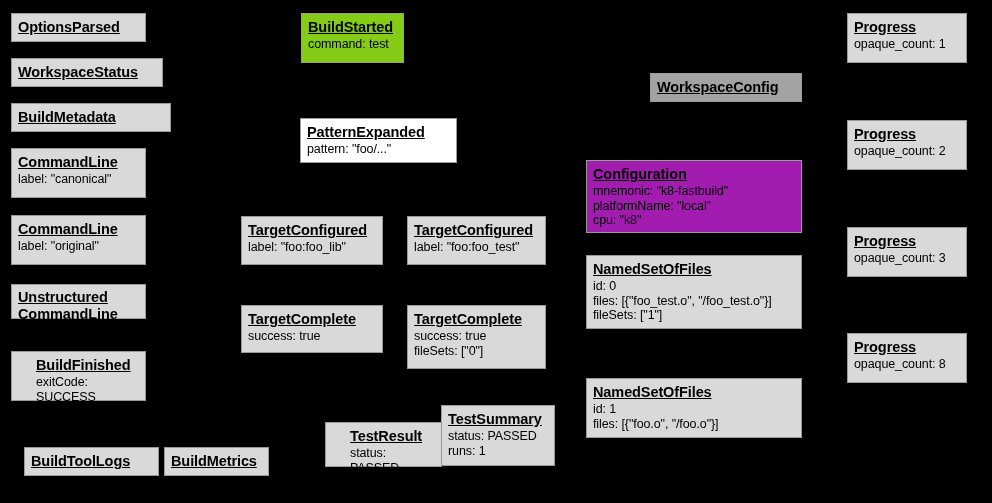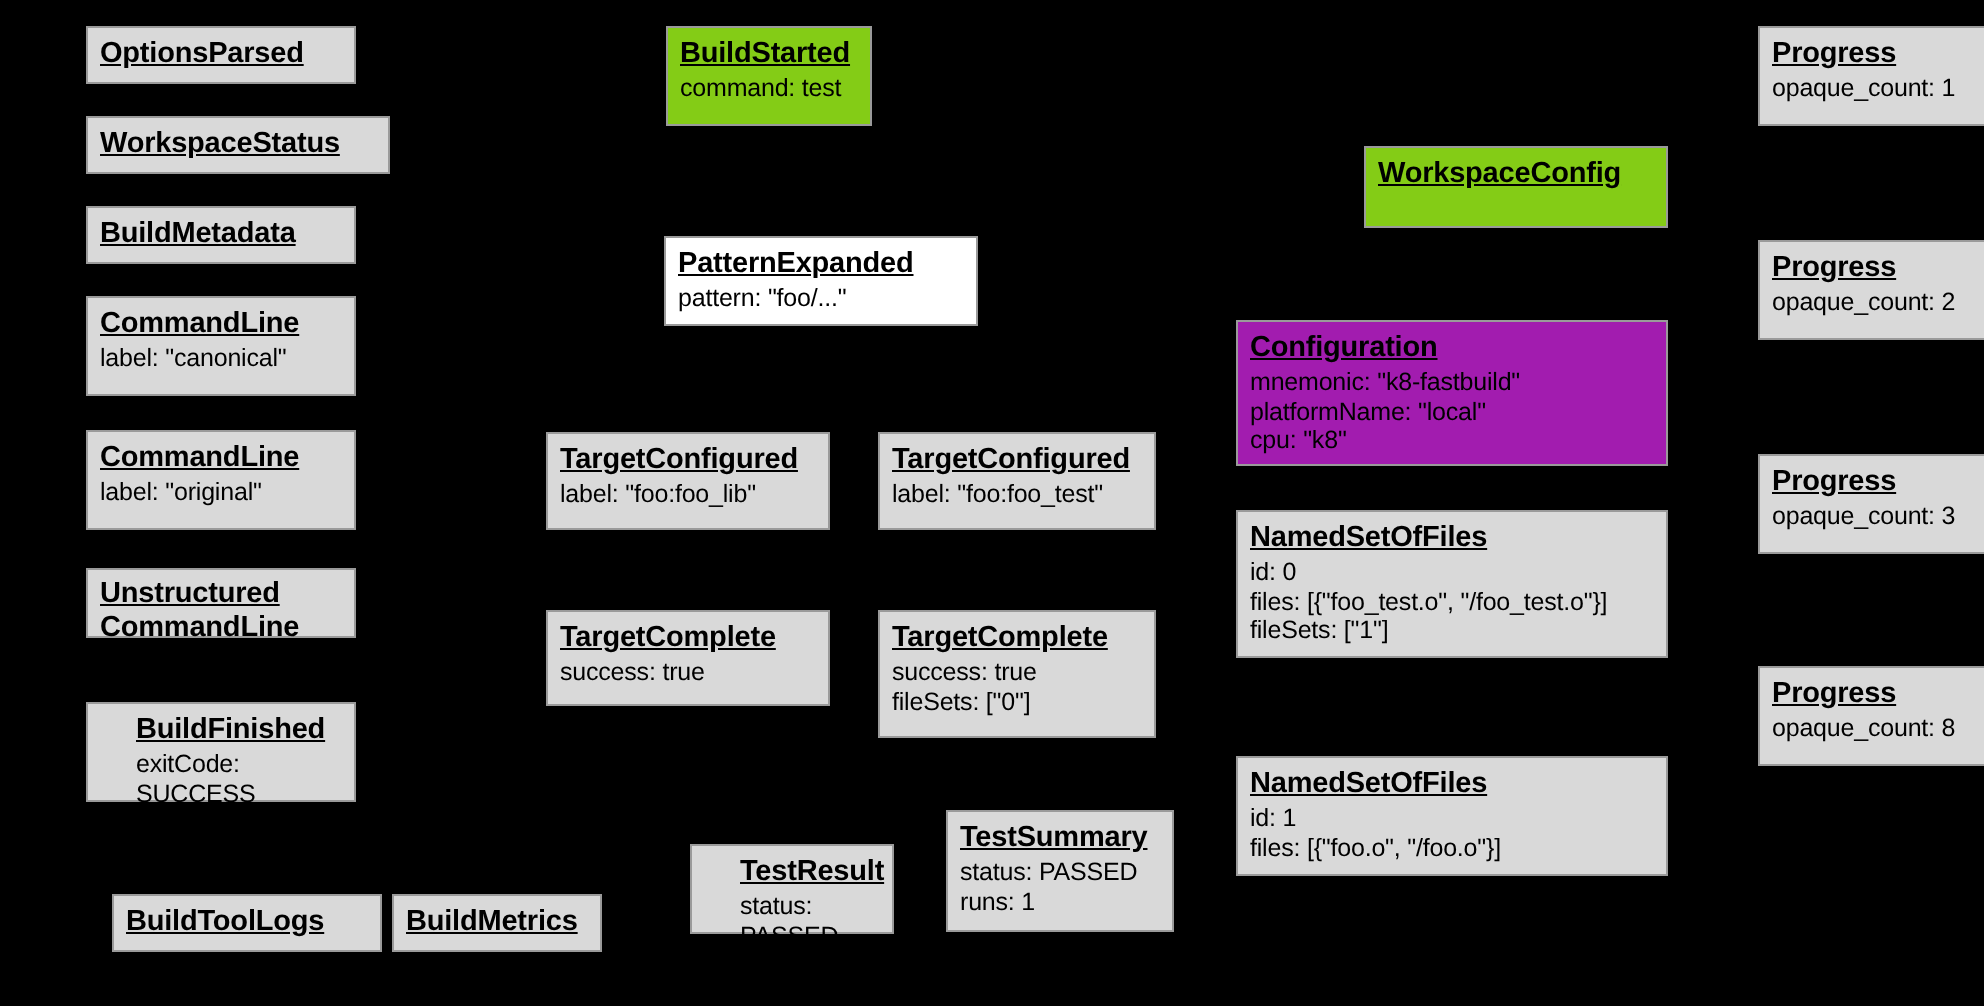--- a/index.html
+++ b/index.html
@@ -19,21 +19,20 @@
     overflow: hidden;
   }
   .node {
     position: absolute;
     box-sizing: border-box;
     background: #d9d9d9;
     border: 1px solid #9a9a9a;
     padding: 4px 6px 5px 6px;
     color: #000000;
     line-height: 1.15;
-    margin-left: 32px;
   }
   .node .title {
     display: inline-block;
     font-size: 14.5px;
     font-weight: bold;
     text-decoration: underline;
     text-underline-offset: 1px;
     white-space: pre-line;
     letter-spacing: -0.1px;
   }
@@ -48,21 +47,21 @@
 </head>
 <body>
 
 <div id="canvas" style="width: 992px; height: 503px; background: rgb(0, 0, 0);">
     <div class="node no-fields" style="left: 11px; top: 13px; width: 135px; height: 29px; background: rgb(217, 217, 217); border-color: rgb(154, 154, 154); color: rgb(0, 0, 0);">
       <div><span class="title">OptionsParsed</span></div>
     </div>
     <div class="node no-fields" style="left: 11px; top: 58px; width: 152px; height: 29px; background: rgb(217, 217, 217); border-color: rgb(154, 154, 154); color: rgb(0, 0, 0);">
       <div><span class="title">WorkspaceStatus</span></div>
     </div>
-    <div class="node no-fields" style="left: 11px; top: 103px; width: 135px; height: 29px; background: rgb(217, 217, 217); border-color: rgb(154, 154, 154); color: rgb(0, 0, 0);">
+    <div class="node no-fields" style="left: 11px; top: 103px; width: 160px; height: 29px; background: rgb(217, 217, 217); border-color: rgb(154, 154, 154); color: rgb(0, 0, 0);">
       <div><span class="title">BuildMetadata</span></div>
     </div>
     <div class="node" style="left: 11px; top: 148px; width: 135px; height: 50px; background: rgb(217, 217, 217); border-color: rgb(154, 154, 154); color: rgb(0, 0, 0);">
       <div><span class="title">CommandLine</span></div>
       <div class="fields">label: "canonical"</div>
     </div>
     <div class="node" style="left: 11px; top: 215px; width: 135px; height: 50px; background: rgb(217, 217, 217); border-color: rgb(154, 154, 154); color: rgb(0, 0, 0);">
       <div><span class="title">CommandLine</span></div>
       <div class="fields">label: "original"</div>
     </div>
@@ -98,30 +97,30 @@
     </div>
     <div class="node" style="left: 241px; top: 305px; width: 142px; height: 48px; background: rgb(217, 217, 217); border-color: rgb(154, 154, 154); color: rgb(0, 0, 0);">
       <div><span class="title">TargetComplete</span></div>
       <div class="fields">success: true</div>
     </div>
     <div class="node" style="left: 407px; top: 305px; width: 139px; height: 64px; background: rgb(217, 217, 217); border-color: rgb(154, 154, 154); color: rgb(0, 0, 0);">
       <div><span class="title">TargetComplete</span></div>
       <div class="fields">success: true
 fileSets: ["0"]</div>
     </div>
-    <div class="node" style="left: 313px; top: 422px; width: 102px; height: 45px; background: rgb(217, 217, 217); border-color: rgb(154, 154, 154); color: rgb(0, 0, 0); padding-left: 24px;">
+    <div class="node" style="left: 325px; top: 422px; width: 117px; height: 45px; background: rgb(217, 217, 217); border-color: rgb(154, 154, 154); color: rgb(0, 0, 0); padding-left: 24px;">
       <div><span class="title">TestResult</span></div>
       <div class="fields">status: PASSED</div>
     </div>
     <div class="node" style="left: 441px; top: 405px; width: 114px; height: 61px; background: rgb(217, 217, 217); border-color: rgb(154, 154, 154); color: rgb(0, 0, 0);">
       <div><span class="title">TestSummary</span></div>
       <div class="fields">status: PASSED
 runs: 1</div>
     </div>
-    <div class="node no-fields" style="left: 650px; top: 73px; width: 152px; height: 41px; background: #84cc16; border-color: rgb(154, 154, 154); color: rgb(0, 0, 0);">
+    <div class="node no-fields" style="left: 650px; top: 73px; width: 152px; height: 29px; background: #a3a3a3; border-color: rgb(154, 154, 154); color: rgb(0, 0, 0);">
       <div><span class="title">WorkspaceConfig</span></div>
     </div>
     <div class="node" style="left: 586px; top: 160px; width: 216px; height: 73px; background: #a21caf; border-color: rgb(154, 154, 154); color: rgb(0, 0, 0);">
       <div><span class="title">Configuration</span></div>
       <div class="fields">mnemonic: "k8-fastbuild"
 platformName: "local"
 cpu: "k8"</div>
     </div>
     <div class="node" style="left: 586px; top: 255px; width: 216px; height: 74px; background: rgb(217, 217, 217); border-color: rgb(154, 154, 154); color: rgb(0, 0, 0);">
       <div><span class="title">NamedSetOfFiles</span></div>

